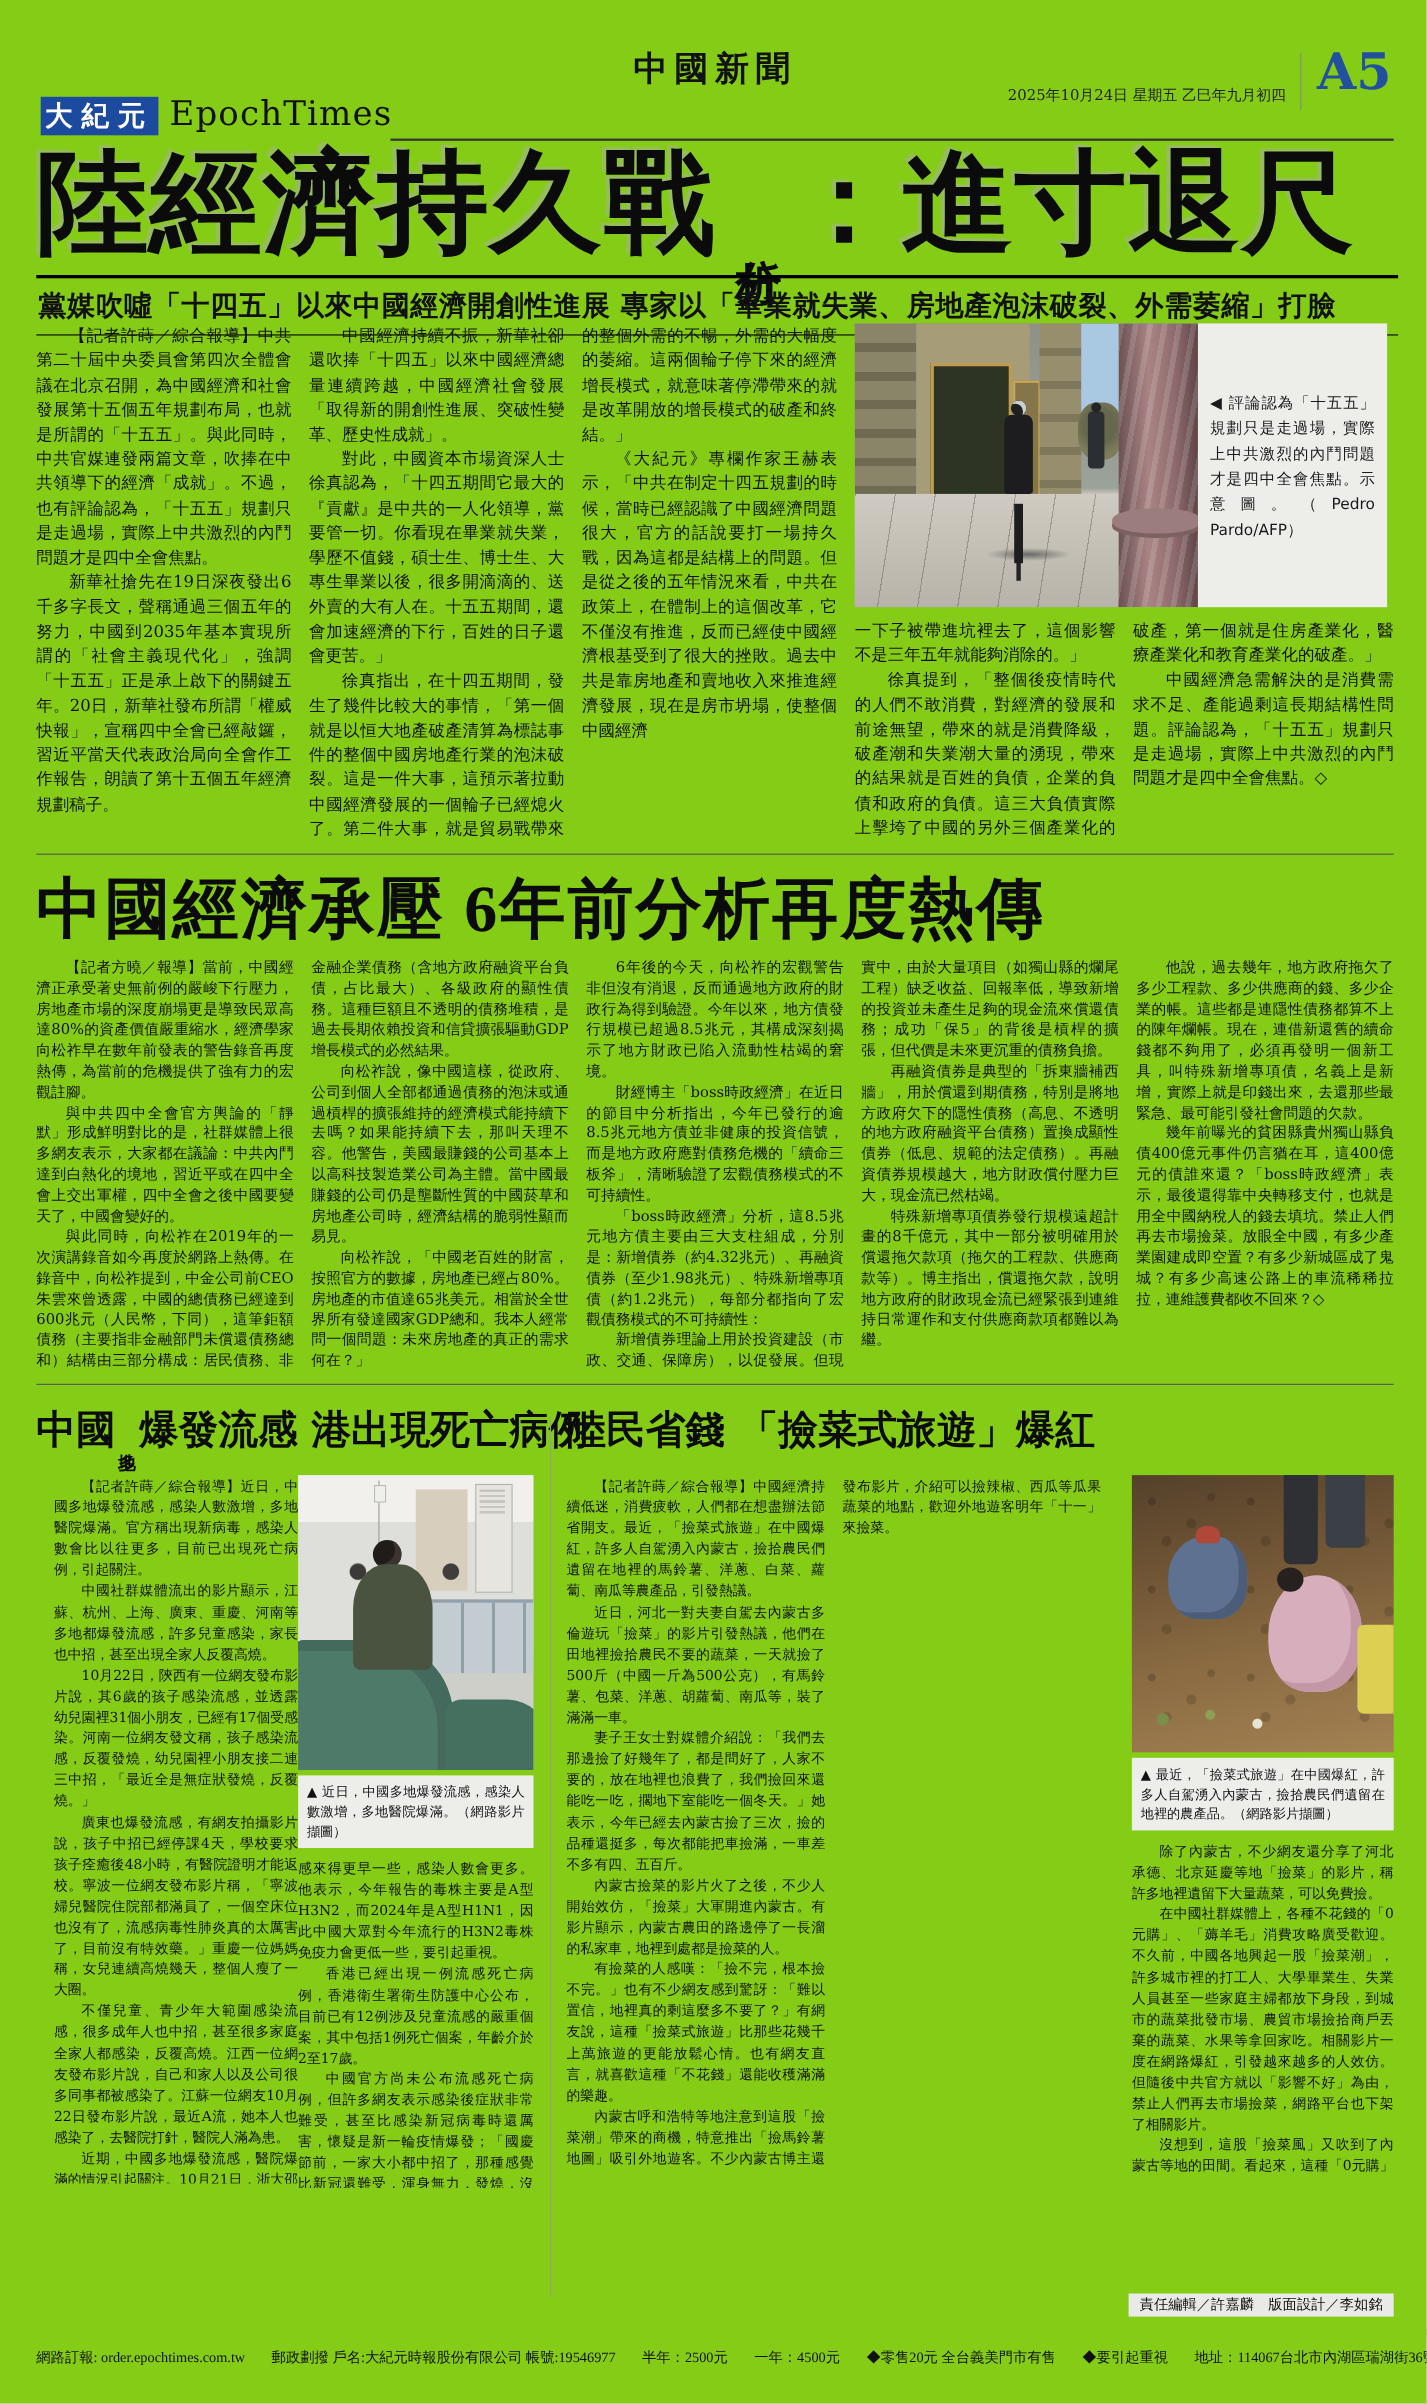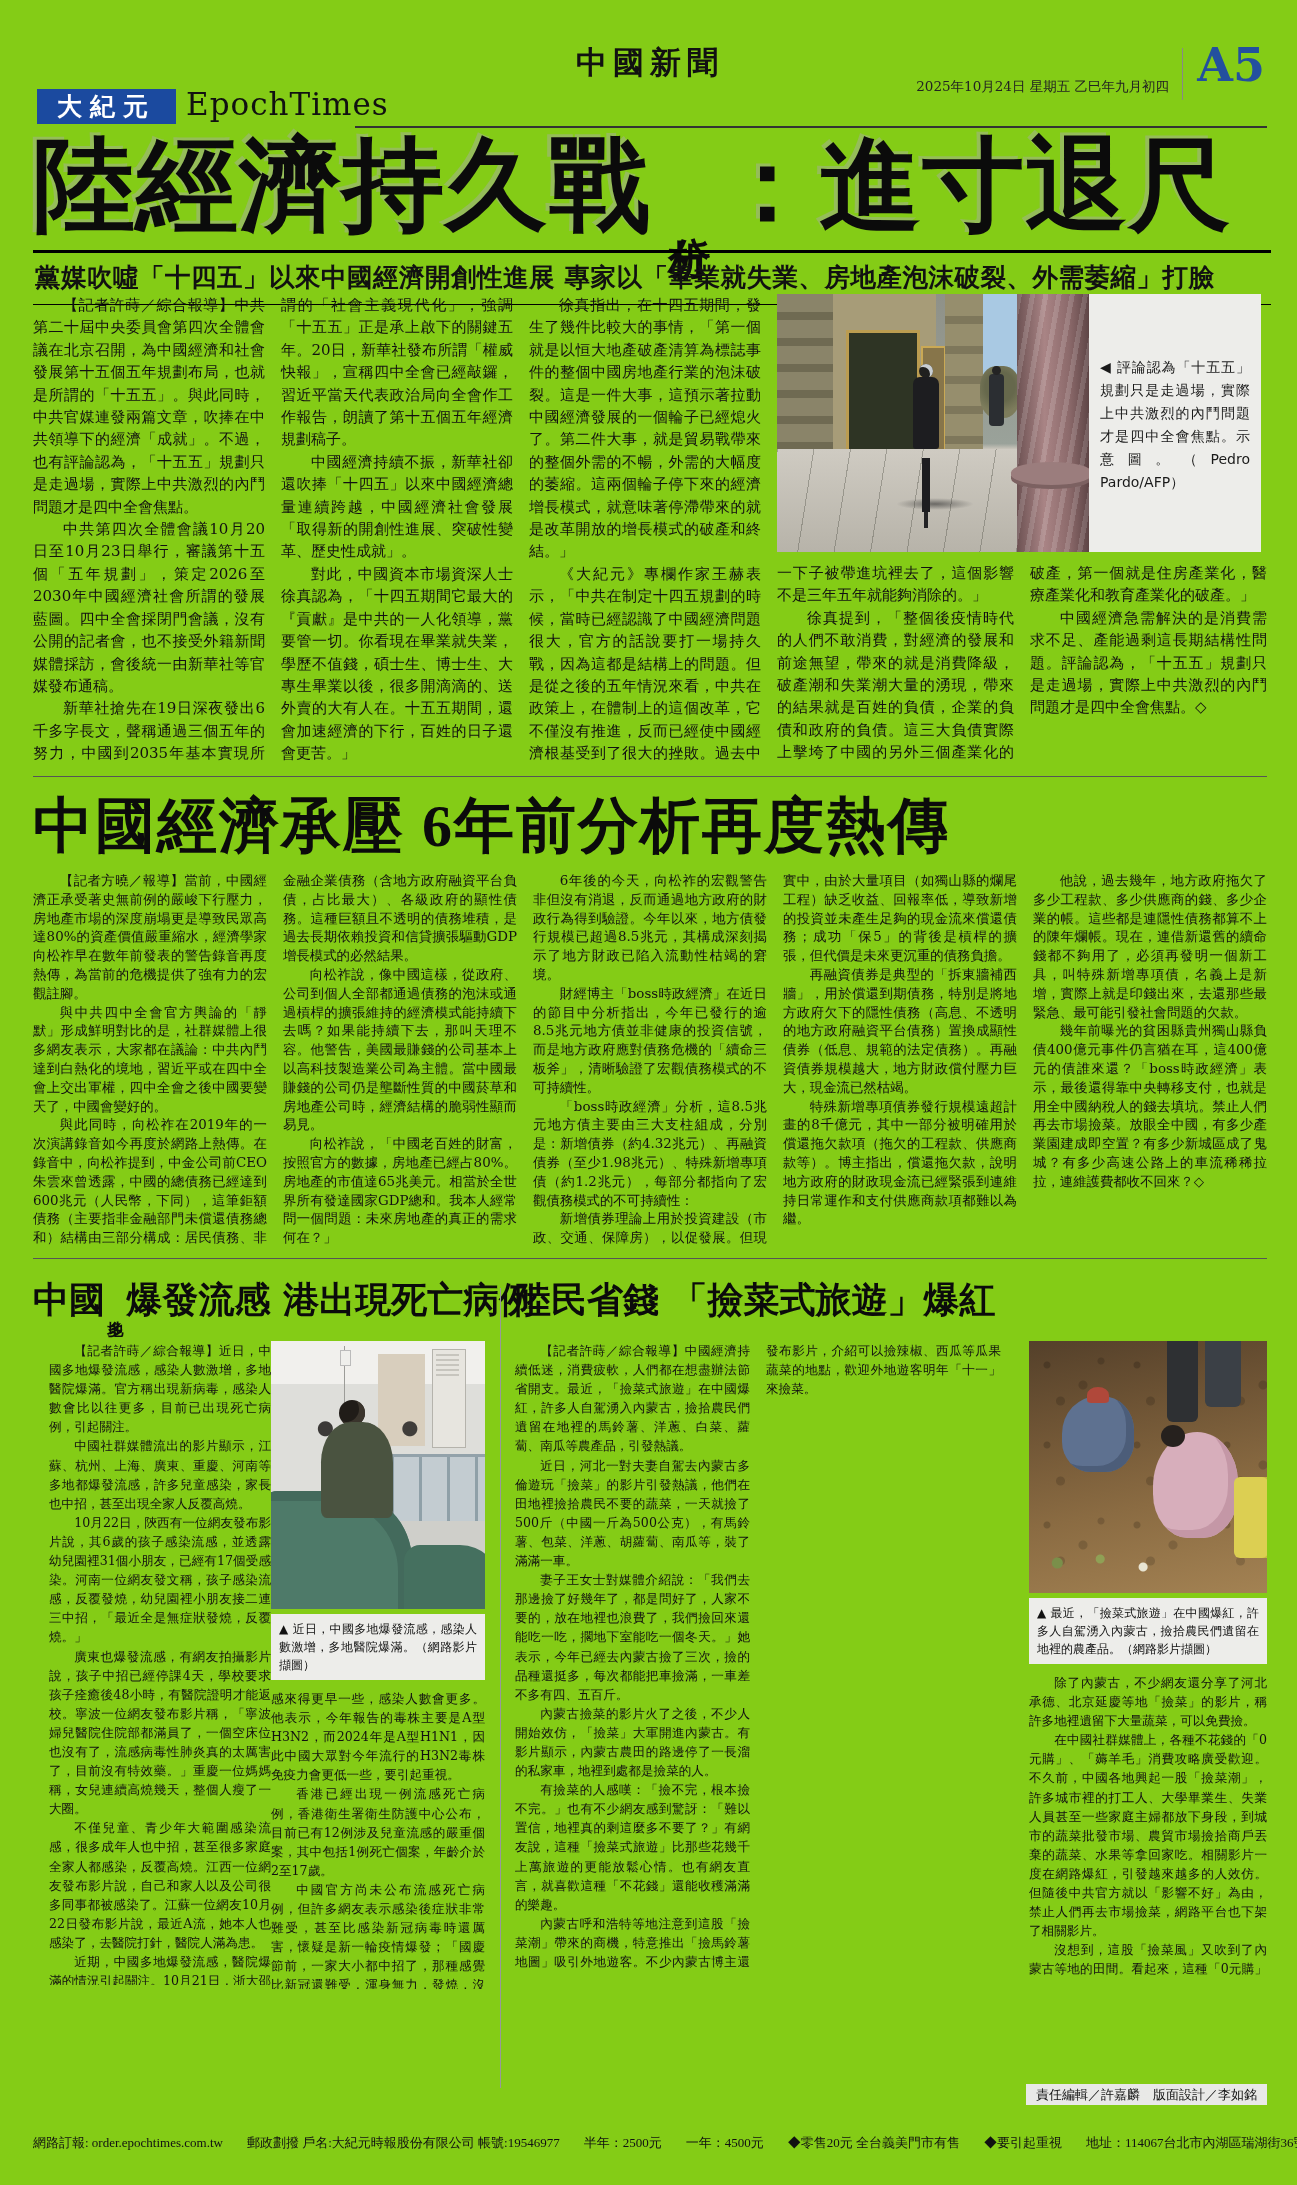--- a/index.html
+++ b/index.html
@@ -3,21 +3,21 @@
 <meta charset="utf-8">
 <style>
   html,body{margin:0;padding:0;background:#e8e8e8;}
   .page{position:relative;width:1297px;height:2185px;background:#84cc16;margin:0 auto;
         font-family:"DejaVu Serif","Liberation Serif",serif;color:#111;overflow:hidden;}
 
   
   .masthead{position:absolute;left:33px;top:42px;width:1234px;height:86px;}
   .brand{position:absolute;left:4px;top:44px;white-space:nowrap;}
   .brand-box{display:inline-block;background:#1b4a9f;color:#fff;font-family:"DejaVu Sans","Liberation Sans",sans-serif;
-             font-weight:700;font-size:25px;line-height:25px;padding:5px 20px;letter-spacing:8px;}
+             font-weight:700;font-size:25px;line-height:25px;padding:5px 4px;letter-spacing:8px;}
   .brand-en{font-size:31px;margin-left:10px;letter-spacing:1px;}
   .section-title{position:absolute;top:0;left:50%;transform:translateX(-50%);
                  font-size:31px;font-weight:700;letter-spacing:6px;white-space:nowrap;}
   .mast-date{position:absolute;right:98px;top:36px;font-size:13.5px;white-space:nowrap;color:#222;}
   .mast-vline{position:absolute;right:84px;top:6px;height:52px;border-left:1px solid #888;}
   .page-num{position:absolute;right:2px;top:-4px;font-size:46px;font-weight:700;color:#23509e;}
   .mast-rule{position:absolute;left:322px;right:0;top:84px;border-top:2px solid #333;}
 
   
   .main-hl{position:absolute;left:33px;top:130px;width:1234px;height:114px;white-space:nowrap;
@@ -182,21 +182,20 @@
   </div>
 
   <div class="main-hl"><span>陸經濟持久戰</span><span class="hl-stack">分析</span><span>：進寸退尺</span></div>
 
   <div class="kicker-wrap">
     <div class="kicker">黨媒吹噓「十四五」以來中國經濟開創性進展 專家以「畢業就失業、房地產泡沫破裂、外需萎縮」打臉</div>
   </div>
 
   <div class="a1-left paras">
       <p>【記者許蒔／綜合報導】中共第二十屆中央委員會第四次全體會議在北京召開，為中國經濟和社會發展第十五個五年規劃布局，也就是所謂的「十五五」。與此同時，中共官媒連發兩篇文章，吹捧在中共領導下的經濟「成就」。不過，也有評論認為，「十五五」規劃只是走過場，實際上中共激烈的內鬥問題才是四中全會焦點。</p>
-      <p>中共第四次全體會議10月20日至10月23日舉行，審議第十五個「五年規劃」，策定2026至2030年中國經濟社會所謂的發展藍圖。四中全會採閉門會議，沒有公開的記者會，也不接受外籍新聞媒體採訪，會後統一由新華社等官媒發布通稿。</p>
       <p>新華社搶先在19日深夜發出6千多字長文，聲稱通過三個五年的努力，中國到2035年基本實現所謂的「社會主義現代化」，強調「十五五」正是承上啟下的關鍵五年。20日，新華社發布所謂「權威快報」，宣稱四中全會已經敲鑼，習近平當天代表政治局向全會作工作報告，朗讀了第十五個五年經濟規劃稿子。</p>
       <p>中國經濟持續不振，新華社卻還吹捧「十四五」以來中國經濟總量連續跨越，中國經濟社會發展「取得新的開創性進展、突破性變革、歷史性成就」。</p>
       <p>對此，中國資本市場資深人士徐真認為，「十四五期間它最大的『貢獻』是中共的一人化領導，黨要管一切。你看現在畢業就失業，學歷不值錢，碩士生、博士生、大專生畢業以後，很多開滴滴的、送外賣的大有人在。十五五期間，還會加速經濟的下行，百姓的日子還會更苦。」</p>
       <p>徐真指出，在十四五期間，發生了幾件比較大的事情，「第一個就是以恒大地產破產清算為標誌事件的整個中國房地產行業的泡沫破裂。這是一件大事，這預示著拉動中國經濟發展的一個輪子已經熄火了。第二件大事，就是貿易戰帶來的整個外需的不暢，外需的大幅度的萎縮。這兩個輪子停下來的經濟增長模式，就意味著停滯帶來的就是改革開放的增長模式的破產和終結。」</p>
       <p>《大紀元》專欄作家王赫表示，「中共在制定十四五規劃的時候，當時已經認識了中國經濟問題很大，官方的話說要打一場持久戰，因為這都是結構上的問題。但是從之後的五年情況來看，中共在政策上，在體制上的這個改革，它不僅沒有推進，反而已經使中國經濟根基受到了很大的挫敗。過去中共是靠房地產和賣地收入來推進經濟發展，現在是房市坍塌，使整個中國經濟</p>
     </div>
 
   <div class="a1-right">
     <div class="a1-media">
       <div class="photo1">

